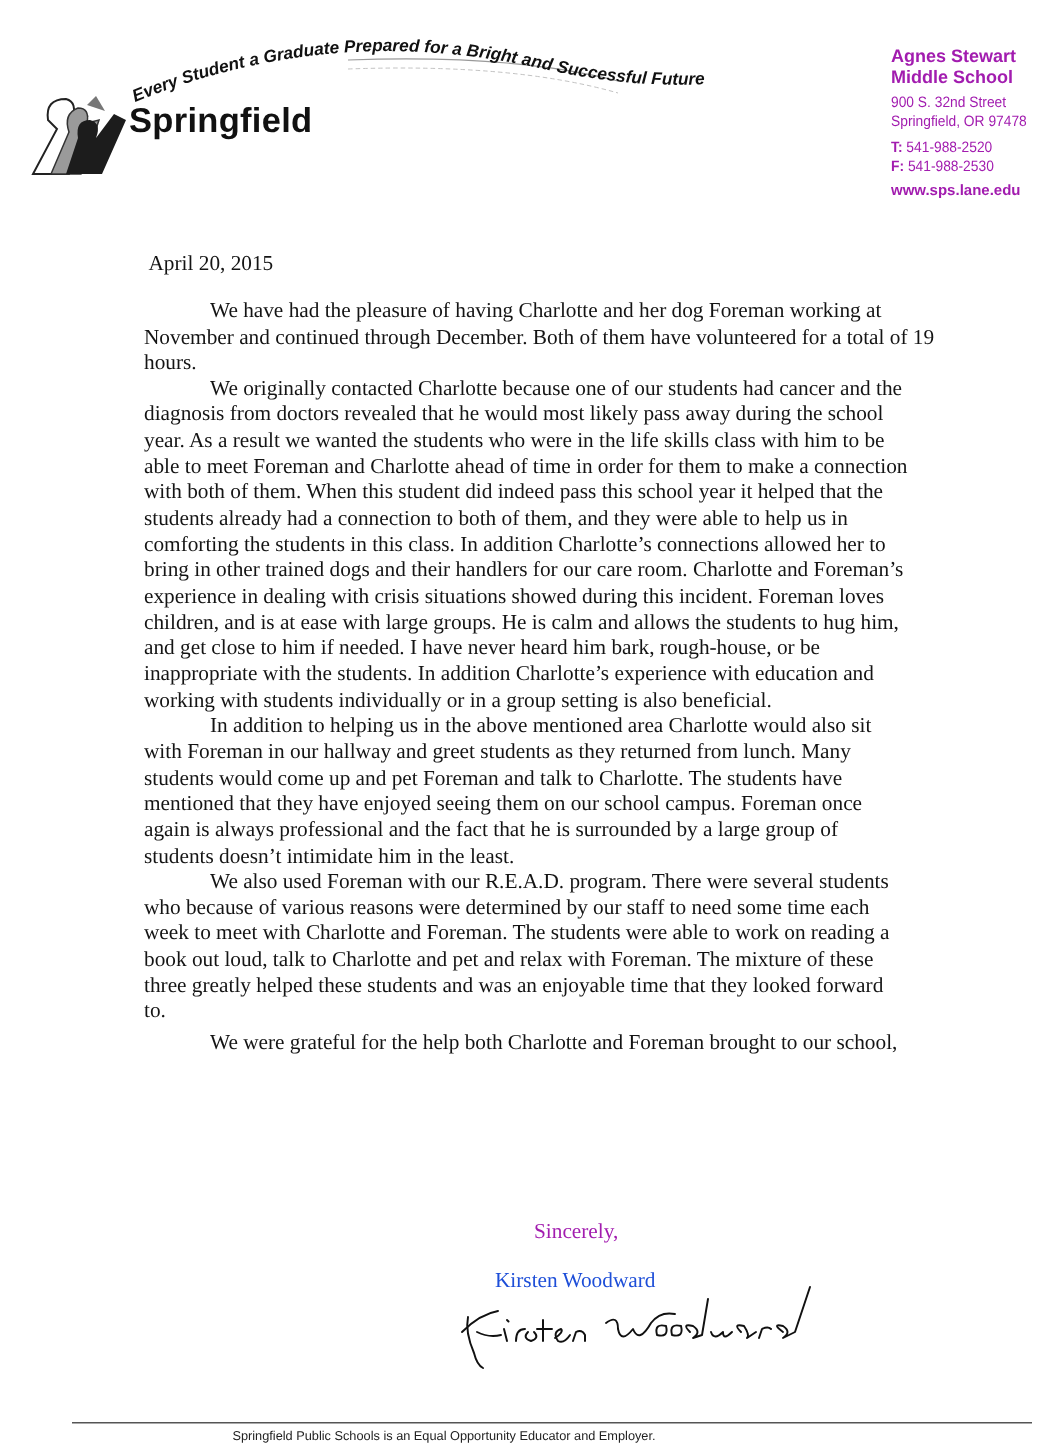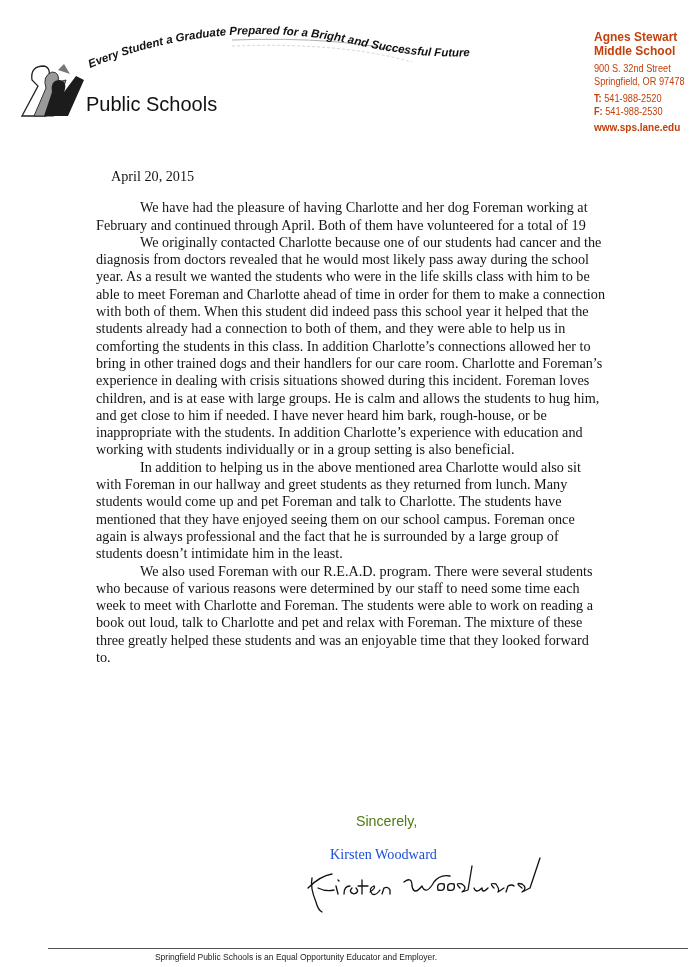--- a/index.html
+++ b/index.html
@@ -5,38 +5,38 @@
   html, body { margin: 0; padding: 0; background: #ffffff; }
   body { width: 700px; height: 967px; position: relative; overflow: hidden; color: #111; }
   .page { position: absolute; left: 0; top: 0; width: 700px; height: 967px; background: #fff; }
 
   
   .logo { position: absolute; left: 18px; top: 56px; width: 70px; height: 62px; }
   .tagline { position: absolute; left: 82px; top: 22px; width: 460px; height: 50px; }
   .brand-name { position: absolute; left: 86px; top: 68px; font-family: "Liberation Sans", sans-serif; font-weight: bold; font-size: 23px; line-height: 24px; color: #111; letter-spacing: 0.2px; }
   .brand-sub { position: absolute; left: 86px; top: 93px; font-family: "Liberation Sans", sans-serif; font-size: 20px; line-height: 22px; color: #111; }
 
-  .address { position: absolute; left: 594px; top: 30px; font-family: "Liberation Sans", sans-serif; color: #c2410c; }
+  .address { position: absolute; left: 594px; top: 30px; font-family: "Liberation Sans", sans-serif; color: #a21caf; }
   .address .school { font-weight: bold; font-size: 12px; line-height: 14px; }
   .address .line { font-size: 10px; line-height: 13px; transform: scaleX(0.92); transform-origin: left; white-space: nowrap; }
   .address .gap { height: 4px; }
   .address .label { font-weight: bold; }
   .address .web { font-weight: bold; font-size: 10px; line-height: 13px; margin-top: 3px; }
 
   
   .letter { position: absolute; left: 96px; top: 168px; width: 600px; font-family: "Liberation Serif", serif; font-size: 14.2px; line-height: 17.3px; color: #141414; }
-  .date { margin: 0 0 14px 15px; }
+  .date { margin: 0 0 14px 3px; }
   .salutation { margin: 0 0 17px 2px; }
   .para { margin: 0; text-indent: 44px; white-space: pre-line; }
   .para .ln { display: block; white-space: nowrap; }
   .para .ln.first { padding-left: 44px; }
   .para { text-indent: 0; }
   .p-last { margin-top: 3px; }
 
-  .closing { position: absolute; left: 356px; top: 813px; font-family: Liberation Sans, sans-serif; font-size: 14.2px; color: #4d7c0f; }
+  .closing { position: absolute; left: 356px; top: 813px; font-family: Liberation Serif, serif; font-size: 14.2px; color: #a21caf; }
   .signer { position: absolute; left: 330px; top: 846px; font-family: "Liberation Serif", serif; font-size: 14.2px; color: #1d4ed8; }
   .signature { position: absolute; left: 300px; top: 852px; width: 260px; height: 62px; }
 
   .rule { position: absolute; left: 48px; top: 948px; width: 640px; height: 0; border-top: 1.5px solid #555; }
   .footer { position: absolute; left: 0; top: 952px; width: 592px; text-align: center; font-family: "Liberation Sans", sans-serif; font-size: 8.5px; color: #222; }
 </style>
 </head>
 <body>
 
 <div class="page">
@@ -52,42 +52,42 @@
     <defs>
       <path id="tagcurve" d="M8 46 Q140 -8 280 24 Q380 46 455 22" fill="none"></path>
     </defs>
     <path d="M150 18 Q260 14 330 32" stroke="#999" stroke-width="0.8" fill="none"></path>
     <path d="M150 24 Q260 20 330 40" stroke="#bbb" stroke-width="0.6" fill="none" stroke-dasharray="3 2"></path>
     <text font-family="Liberation Sans, sans-serif" font-weight="bold" font-style="italic" font-size="11.5" fill="#111">
       <textPath href="#tagcurve">Every Student a Graduate Prepared for a Bright and Successful Future</textPath>
     </text>
   </svg>
 
-  <div class="brand-sub">Public Schools</div>
+  <div class="brand-name">Springfield</div>
 
   <div class="address">
     <div class="school">Agnes Stewart</div>
     <div class="school">Middle School</div>
     <div class="gap"></div>
     <div class="line">900 S. 32nd Street</div>
     <div class="line">Springfield, OR 97478</div>
     <div class="gap"></div>
     <div class="line"><span class="label">T:</span> <span>541-988-2520</span></div>
     <div class="line"><span class="label">F:</span> <span>541-988-2530</span></div>
     <div class="web">www.sps.lane.edu</div>
   </div>
 
   <div class="letter">
     <div class="date">April 20, 2015</div>
     <div id="paragraphs">
-        <div class="para"><span class="ln first">We have had the pleasure of having Charlotte and her dog Foreman working at</span><span class="ln">February and continued through April. Both of them have volunteered for a total of 19</span></div>
+        <div class="para"><span class="ln first">We have had the pleasure of having Charlotte and her dog Foreman working at</span><span class="ln">November and continued through December. Both of them have volunteered for a total of 19</span><span class="ln">hours.</span></div>
         <div class="para"><span class="ln first">We originally contacted Charlotte because one of our students had cancer and the</span><span class="ln">diagnosis from doctors revealed that he would most likely pass away during the school</span><span class="ln">year.  As a result we wanted the students who were in the life skills class with him to be</span><span class="ln">able to meet Foreman and Charlotte ahead of time in order for them to make a connection</span><span class="ln">with both of them. When this student did indeed pass this school year it helped that the</span><span class="ln">students already had a connection to both of them, and they were able to help us in</span><span class="ln">comforting the students in this class. In addition Charlotte’s connections allowed her to</span><span class="ln">bring in other trained dogs and their handlers for our care room. Charlotte and Foreman’s</span><span class="ln">experience in dealing with crisis situations showed during this incident. Foreman loves</span><span class="ln">children, and is at ease with large groups. He is calm and allows the students to hug him,</span><span class="ln">and get close to him if needed. I have never heard him bark, rough-house, or be</span><span class="ln">inappropriate with the students. In addition Charlotte’s experience with education and</span><span class="ln">working with students individually or in a group setting is also beneficial.</span></div>
         <div class="para"><span class="ln first">In addition to helping us in the above mentioned area Charlotte would also sit</span><span class="ln">with Foreman in our hallway and greet students as they returned from lunch. Many</span><span class="ln">students would come up and pet Foreman and talk to Charlotte. The students have</span><span class="ln">mentioned that they have enjoyed seeing them on our school campus. Foreman once</span><span class="ln">again is always professional and the fact that he is surrounded by a large group of</span><span class="ln">students doesn’t intimidate him in the least.</span></div>
         <div class="para"><span class="ln first">We also used Foreman with our R.E.A.D. program. There were several students</span><span class="ln">who because of various reasons were determined by our staff to need some time each</span><span class="ln">week to meet with Charlotte and Foreman. The students were able to work on reading a</span><span class="ln">book out loud, talk to Charlotte and pet and relax with Foreman. The mixture of these</span><span class="ln">three greatly helped these students and was an enjoyable time that they looked forward</span><span class="ln">to.</span></div>
-        <div class="para p-last"></div>
+        <div class="para p-last"><span class="ln first">We were grateful for the help both Charlotte and Foreman brought to our school,</span></div>
       </div>
   </div>
 
   <div class="closing">Sincerely,</div>
   <div class="signer">Kirsten Woodward</div>
 
   <svg class="signature" viewBox="0 0 260 62">
     <g fill="none" stroke="#111" stroke-width="1.3" stroke-linecap="round" stroke-linejoin="round">
       <path d="M12 26 Q10 36 16 50 Q18 58 22 60"></path>
       <path d="M8 36 Q20 24 32 22 M18 36 Q26 40 34 38"></path>

